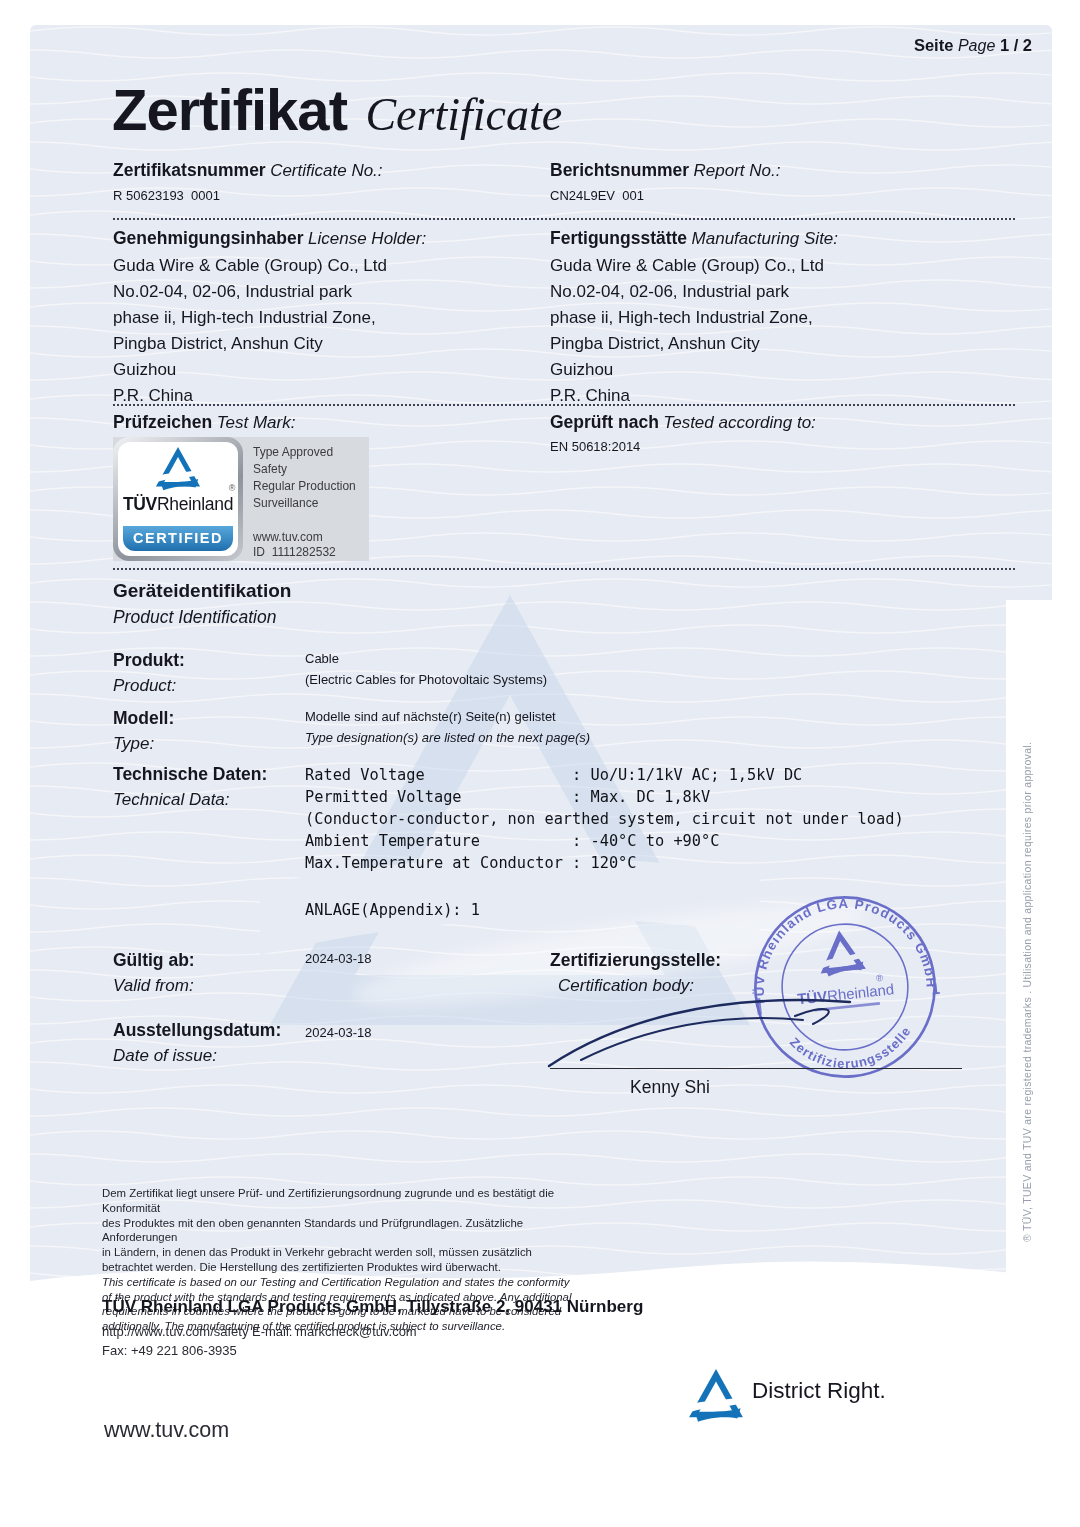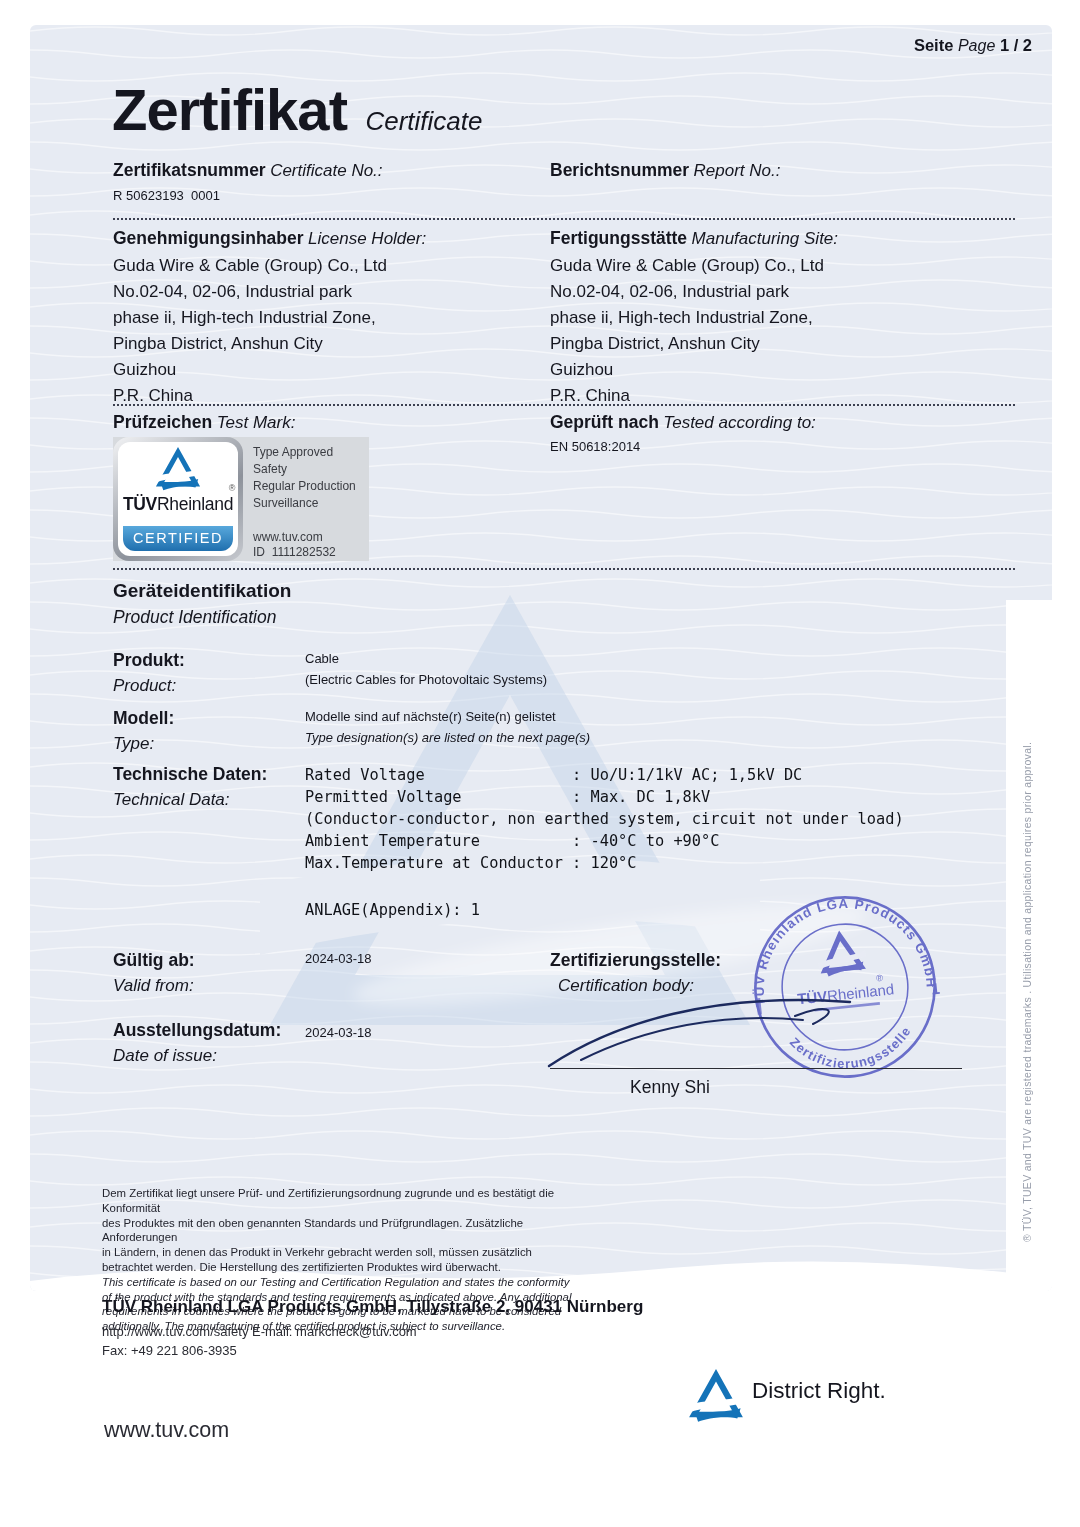--- a/index.html
+++ b/index.html
@@ -19,21 +19,21 @@
   .mono{font-family:"DejaVu Sans Mono",monospace;font-size:15.3px;line-height:22px;color:#101218;}
   .legal-de{font-size:11.4px;line-height:14.8px;color:#23242e;}
   .legal-en{font-size:11.4px;line-height:14.8px;color:#23242e;font-style:italic;}
   .badge-outer{position:absolute;left:113px;top:437px;width:130px;height:124px;border-radius:16px;
        background:linear-gradient(145deg,#f2f3f5,#8d929b 60%,#c6c9cf);padding:0;box-sizing:border-box;z-index:3;}
   .badge-inner{position:absolute;left:5px;top:5px;right:5px;bottom:5px;background:#fff;border-radius:12px;
        overflow:hidden;display:flex;flex-direction:column;align-items:center;}
   .badge-brand{font-size:17.5px;letter-spacing:-.3px;position:relative;margin-top:2px;}
   .badge-reg{position:absolute;right:-2px;top:-11px;font-size:9px;color:#555;}
   .badge-cert{position:absolute;left:5px;right:5px;bottom:5px;height:25px;border-radius:0 0 12px 12px;
-       background:linear-gradient(#58a8dc,#1f6fae);color:#fff;font-weight:normal;font-size:14.5px;
+       background:linear-gradient(#58a8dc,#1f6fae);color:#fff;font-weight:bold;font-size:14.5px;
        letter-spacing:1.5px;text-align:center;line-height:25px;}
   .graybox{position:absolute;left:113px;top:437px;width:256px;height:124px;background:#d7dade;z-index:2;}
   .graybox .tm-lines{position:absolute;left:140px;top:7px;font-size:12px;line-height:17px;color:#3a3c42;}
   .graybox .tm-web{position:absolute;left:140px;top:93px;font-size:12px;line-height:15px;color:#3a3c42;}
   .stamp{position:absolute;left:742px;top:884px;width:206px;height:206px;opacity:.82;transform:rotate(-6deg);z-index:4;}
   .sig{position:absolute;left:545px;top:986px;width:330px;height:88px;z-index:5;}
   .sigline{position:absolute;left:550px;top:1068px;width:412px;border-top:1.6px solid #2b2c33;z-index:6;}
   .content{position:absolute;inset:0;z-index:5;}
   sup{font-size:60%;}
 </style>
@@ -116,31 +116,32 @@
   <div class="content">
 
     <div class="abs" style="left:846px;top:36px;width:186px;text-align:right;font-size:16.5px;">
       <span class="lblde" style="font-size:16.5px;">Seite</span>
       <span class="lblen" style="font-size:16px;">Page</span>
       <span style="font-weight:bold;">1 / 2</span>
     </div>
 
     <div class="abs" style="left:112px;top:76px;">
       <span style="font-size:58px;font-weight:600;letter-spacing:-1px;">Zertifikat</span>
-      <span style="font-size:26px;font-style:italic;margin-left:14px;">Certificate</span>
+      <span style="font-size:46px;font-style:italic;margin-left:14px;font-family:Liberation Serif, serif;">Certificate</span>
     </div>
 
     <div class="abs" style="left:113px;top:160px;width:430px;">
       <div><span class="lblde">Zertifikatsnummer</span>
            <span class="lblen">Certificate No.:</span></div>
       <div class="val pre" style="margin-top:7px;">R 50623193  0001</div>
     </div>
     <div class="abs" style="left:550px;top:160px;width:430px;">
       <div><span class="lblde">Berichtsnummer</span>
            <span class="lblen">Report No.:</span></div>
+      <div class="val pre" style="margin-top:7px;">CN24L9EV  001</div>
     </div>
     <div class="divider" style="top:218px;"></div>
 
     <div class="abs" style="left:113px;top:228px;width:430px;">
       <div><span class="lblde">Genehmigungsinhaber</span>
            <span class="lblen">License Holder:</span></div>
       <div class="addr" style="margin-top:4px;">
         <div>Guda Wire &amp; Cable (Group) Co., Ltd</div>
         <div>No.02-04, 02-06, Industrial park</div>
         <div>phase ii, High-tech Industrial Zone,</div>

